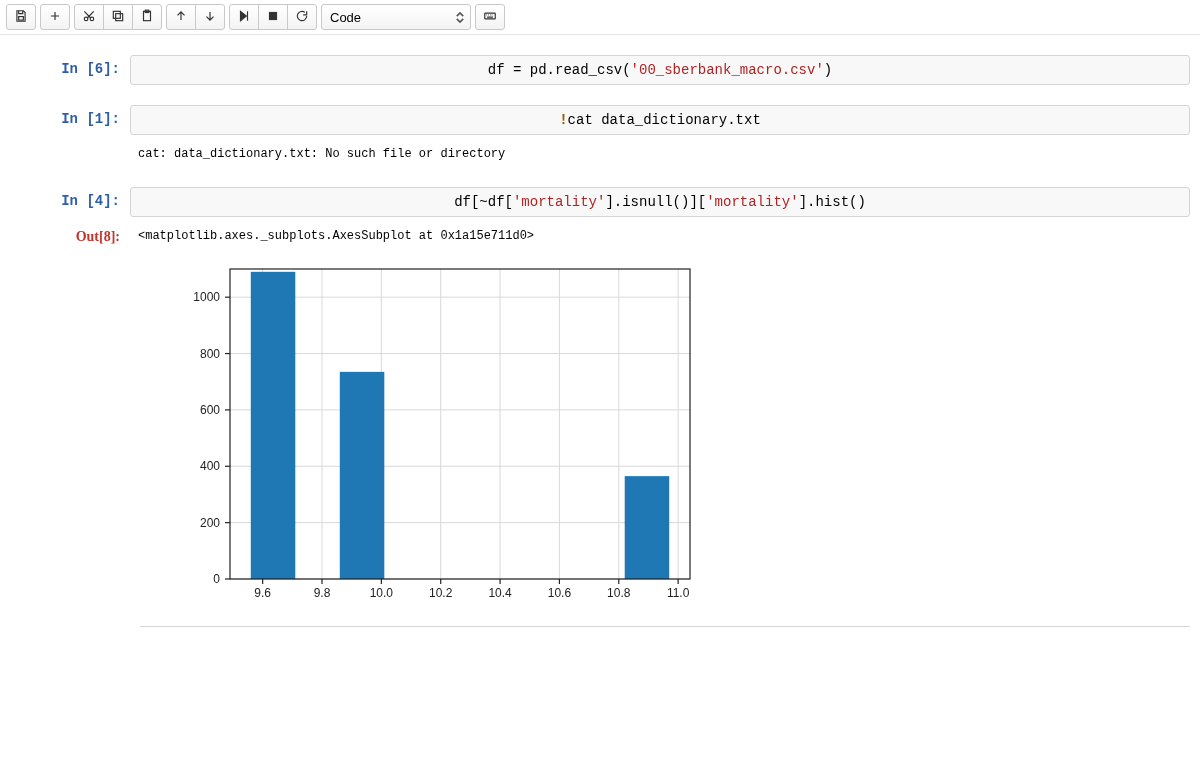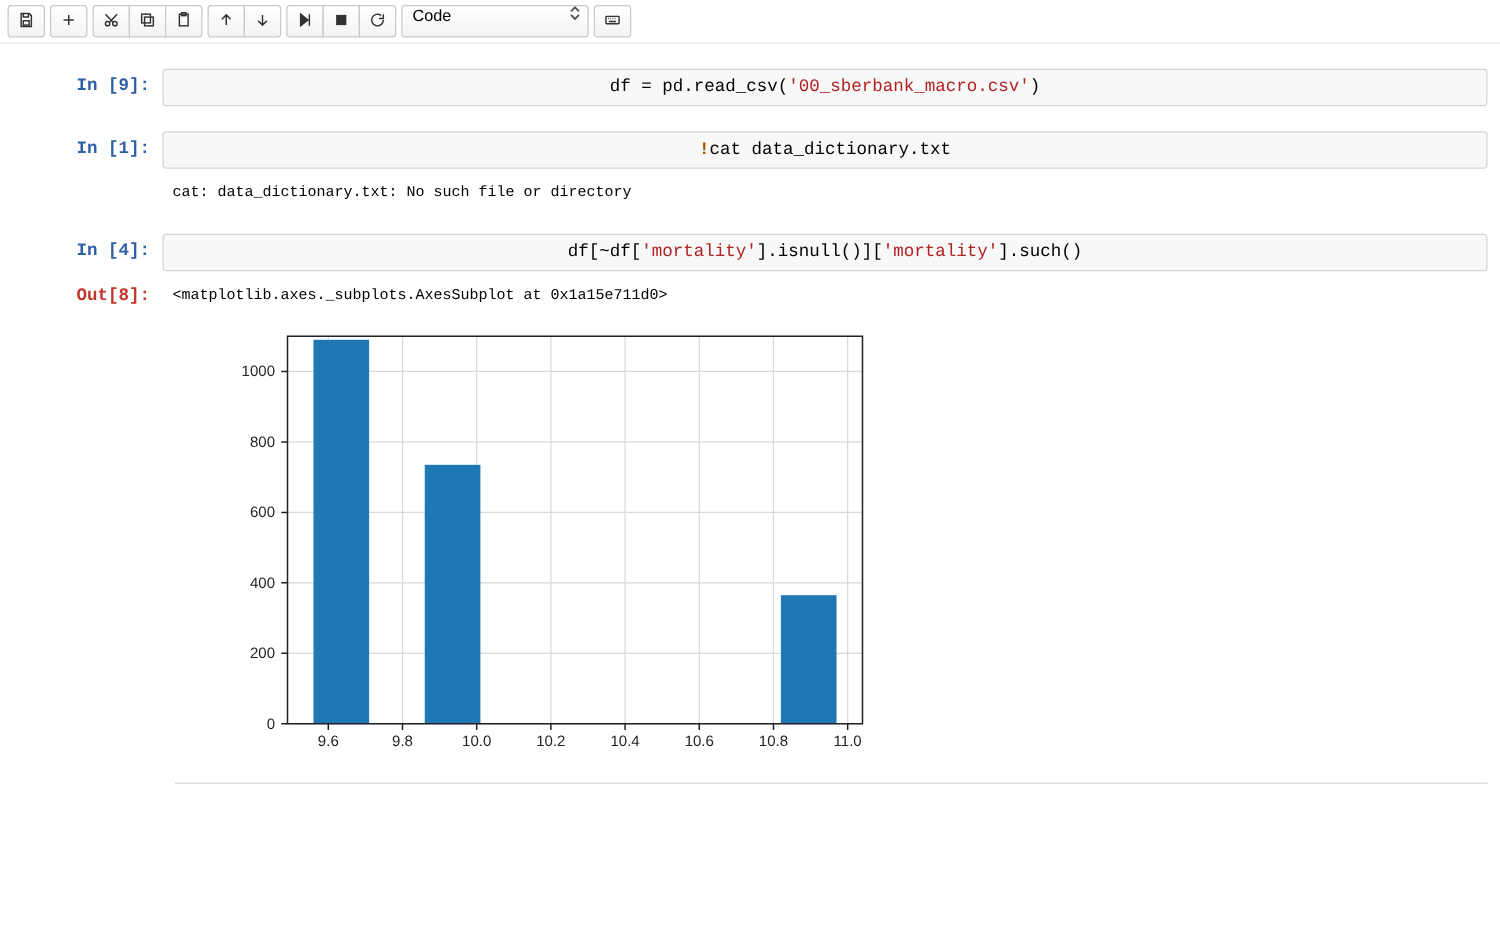--- a/index.html
+++ b/index.html
@@ -39,20 +39,21 @@
   .tb-group .tb-btn:last-child { border-radius: 0 3px 3px 0; }
   .tb-select {
     height: 26px;
     border: 1px solid #c9c9c9;
     border-radius: 3px;
     background: linear-gradient(#fff,#f3f3f3);
     font-size: 13px;
     padding: 0 22px 0 8px;
     position: relative;
     display: inline-flex;
+    align-items: center;
     min-width: 150px;
     cursor: pointer;
   }
   .tb-select-arrows {
     position: absolute;
     right: 6px;
     display: flex;
     flex-direction: column;
     gap: 1px;
   }
@@ -71,21 +72,21 @@
   }
   .prompt {
     width: 120px;
     flex: 0 0 120px;
     text-align: right;
     padding: 6px 10px 0 0;
     font-family: Menlo, Monaco, "Courier New", monospace;
     font-size: 14px;
   }
   .prompt-in { color: #2f5ea8; font-weight: 700; }
-  .prompt-out { color: #c1342a; font-weight: 700; }
+  .prompt-out { color: #c1342a; font-weight: 700; font-family: Liberation Serif, serif; }
   .cell-body {
     flex: 1;
   }
   .input-area {
     border: 1px solid #d5d5d5;
     background: #f8f8f8;
     border-radius: 3px;
     padding: 6px 8px;
     font-family: Menlo, Monaco, "Courier New", monospace;
     font-size: 14px;
@@ -220,21 +221,21 @@
           <path d="M6 10h1M9 10h1M12 10h1M15 10h1M18 10h0M7 14h10"></path>
         </svg>
     </span>
   </div>
 </div>
 
 <div class="notebook">
 
 
   <div class="cell">
-    <div class="prompt prompt-in">In [9]:</div>
+    <div class="prompt prompt-in">In [6]:</div>
     <div class="cell-body">
       <div class="input-area"><span>df = pd.read_csv(</span><span class="tok-str">'00_sberbank_macro.csv'</span><span>)</span></div>
     </div>
   </div>
 
   <div style="height:14px"></div>
 
   <div class="cell">
     <div class="prompt prompt-in">In [1]:</div>
     <div class="cell-body">
@@ -246,21 +247,21 @@
     <div class="cell-body">
       <div class="output-text">cat: data_dictionary.txt: No such file or directory</div>
     </div>
   </div>
 
   <div style="height:14px"></div>
 
   <div class="cell">
     <div class="prompt prompt-in">In [4]:</div>
     <div class="cell-body">
-      <div class="input-area"><span>df[~df[</span><span class="tok-str">'mortality'</span><span>].isnull()][</span><span class="tok-str">'mortality'</span><span>].such()</span></div>
+      <div class="input-area"><span>df[~df[</span><span class="tok-str">'mortality'</span><span>].isnull()][</span><span class="tok-str">'mortality'</span><span>].hist()</span></div>
     </div>
   </div>
   <div class="cell">
     <div class="prompt prompt-out">Out[8]:</div>
     <div class="cell-body">
       <div class="output-text">&lt;matplotlib.axes._subplots.AxesSubplot at 0x1a15e711d0&gt;</div>
       <div class="chart-wrap">
         <svg id="chart" class="chart" width="530" height="350">
             <g class="grid">
               <line x1="60" x2="520" y1="320" y2="320"></line>

